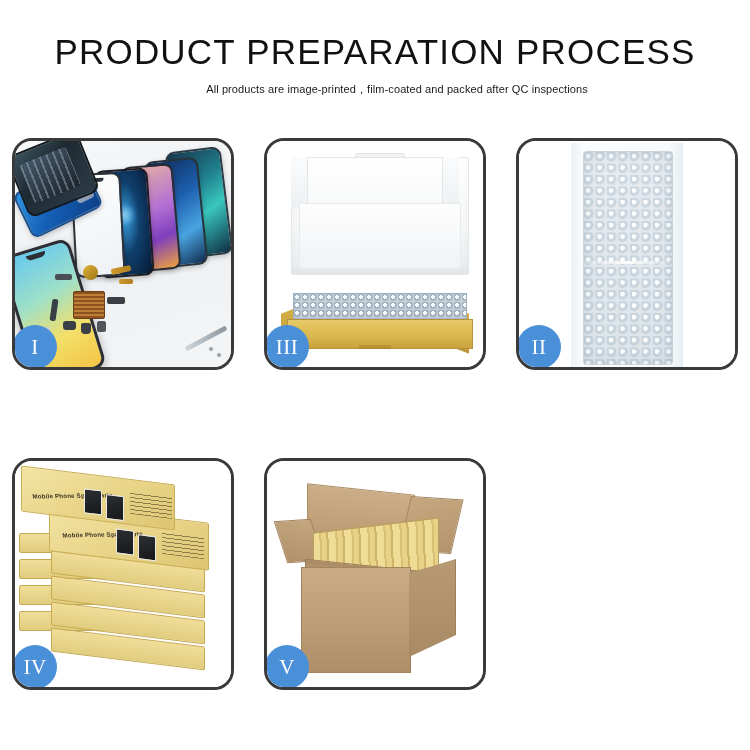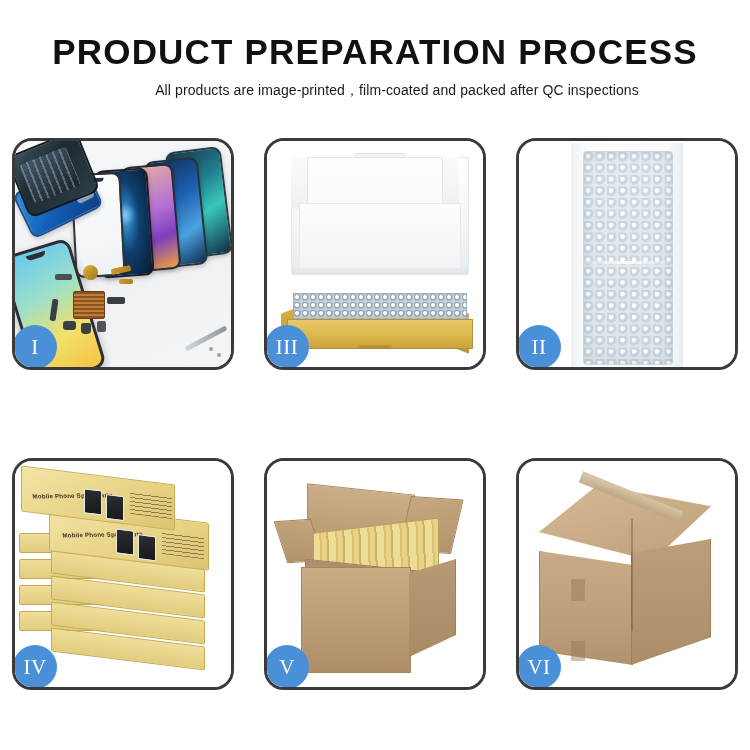--- a/index.html
+++ b/index.html
@@ -16,30 +16,30 @@
   }
 
   
   .header {
     padding-top: 34px;
     text-align: center;
   }
   .title {
     font-family: "Liberation Sans", sans-serif;
     font-size: 35px;
-    font-weight: bold;
+    font-weight: normal;
     letter-spacing: 1.2px;
     color: #111111;
     line-height: 1.05;
     white-space: nowrap;
   }
   .subtitle {
     margin-top: 11px;
     font-family: "Liberation Sans", sans-serif;
-    font-size: 14px;
+    font-size: 11px;
     font-weight: normal;
     color: #1a1a1a;
     letter-spacing: 0.1px;
     white-space: nowrap;
     margin-left: 44px;
   }
 
   
   .grid {
     position: absolute;
@@ -596,27 +596,14 @@
       <div class="flap-right"></div>
       <div class="flap-left"></div>
       <div class="carton-content"></div>
       <div class="flap-front"></div>
       <div class="carton-front"></div>
       <div class="carton-right"></div>
     </div>
     <div class="badge">V</div>
   </div>
 
-  <div class="panel">
-    <div class="stage">
-      <div class="p6-bg"></div>
-      <div class="c6-top"></div>
-      <div class="c6-seam"></div>
-      <div class="c6-front"></div>
-      <div class="c6-right"></div>
-      <div class="c6-edge"></div>
-      <div class="c6-tape1"></div>
-      <div class="c6-tape2"></div>
-    </div>
-    <div class="badge">VI</div>
-  </div>
 
 </div>
 
 </body></html>

